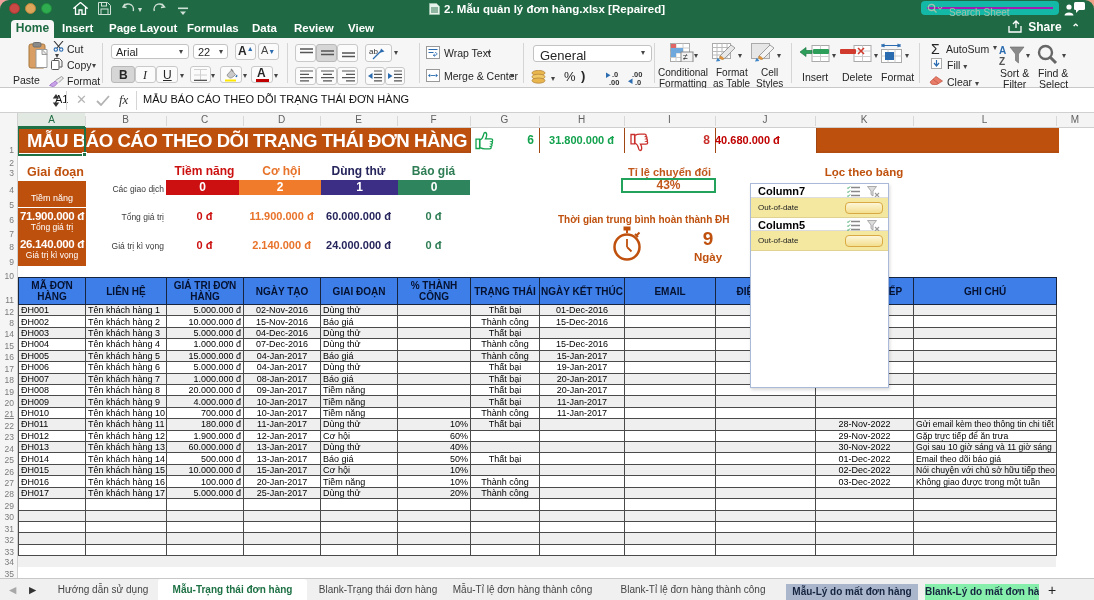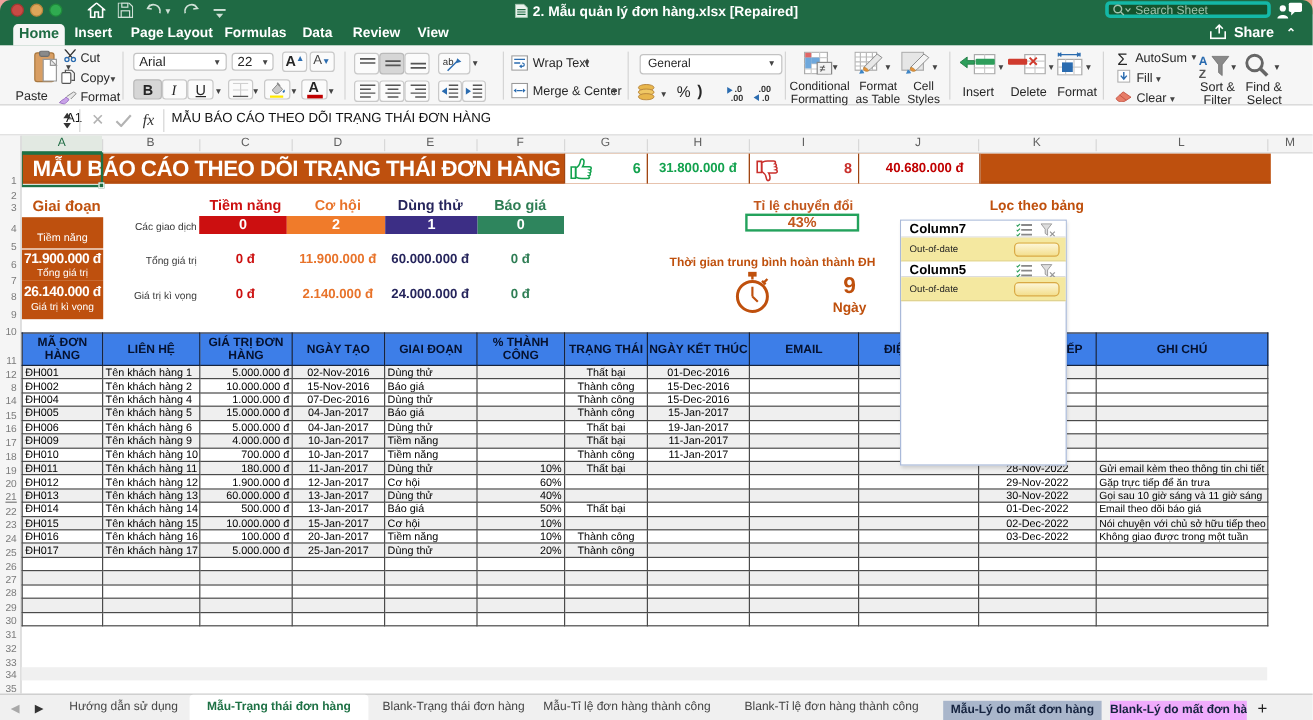--- a/index.html
+++ b/index.html
@@ -9,21 +9,21 @@
 .abs { position:absolute; }
 
 
 #greenhead { position:absolute; top:0; left:0; width:1094px; height:38px; background:#1f6a44; border-top-left-radius:9px; border-top-right-radius:9px; }
 .corner { position:absolute; width:12px; height:12px; z-index:-1; }
 #corner-l { top:0; left:0; background:#f0a29c; }
 #corner-r { top:0; right:0; background:#eda287; }
 .tl { position:absolute; border-radius:50%; top:3px; width:11px; height:11px; }
 #greenhead .ticon { position:absolute; top:2px; height:13px; }
 .titletext { position:absolute; top:3px; width:100%; text-align:center; color:#fff; font-weight:bold; font-size:11.5px; }
-#searchbox { position:absolute; left:921px; top:1px; width:138px; height:14px; background:#14532d; border:3px solid #14b8a6; border-radius:4px; color:#9fc3ad; font-size:10px; line-height:12px; padding-left:22px; }
+#searchbox { position:absolute; left:921px; top:1px; width:138px; height:14px; background:#a21caf; border:6px solid #14b8a6; border-radius:4px; color:#9fc3ad; font-size:10px; line-height:12px; padding-left:22px; }
 #sharerow { position:absolute; right:14px; top:20px; color:#fff; font-weight:bold; font-size:12px; }
 
 .rtab { position:absolute; top:20px; height:18px; line-height:16px; color:#fff; font-size:11.5px; font-weight:bold; white-space:nowrap; }
 #hometab { position:absolute; left:11px; top:20px; width:43px; height:18px; background:#f6f6f6; border-radius:4px 4px 0 0; color:#1e6b43; font-size:12px; font-weight:bold; text-align:center; line-height:17px; }
 
 
 #ribbon { position:absolute; top:38px; left:0; width:1094px; height:50px; background:#f6f6f6; border-bottom:1px solid #c9c9c9; font-size:10.5px; color:#262626; }
 .rlabel { position:absolute; font-size:10.5px; color:#262626; white-space:nowrap; }
 .rbox { position:absolute; background:#fff; border:1px solid #c3c3c3; border-radius:3px; }
 .rbtn { position:absolute; background:#fbfbfb; border:1px solid #c9c9c9; border-radius:3px; }
@@ -254,21 +254,21 @@
     <svg class="abs" style="left:426px; top:31px;" width="14" height="13" viewBox="0 0 14 13">
         <rect x="0.5" y="0.5" width="13" height="12" fill="#fff" stroke="#999"></rect>
         <path d="M2 6.5 l2.2 -1.8 v3.6 z M12 6.5 l-2.2 -1.8 v3.6 z" fill="#2b6cb0"></path>
         <path d="M4.5 6.5 h5" stroke="#2b6cb0" stroke-width="0.9"></path>
       </svg>
     <span class="rlabel" style="left:444px; top:32px;">Merge &amp; Center</span>
     <span class="abs" style="left:510px; top:33px; font-size:8px; color:#444;">▾</span>
     <div class="rsep" style="left:523px;"></div>
 
     <div class="rbox" style="left:533px; top:7px; width:119px; height:17px;"></div>
-    <span class="rlabel" style="left:540px; top:10px; font-size:10px;">General</span>
+    <span class="rlabel" style="left:540px; top:10px; font-size:13px;">General</span>
     <span class="abs" style="left:641px; top:10px; font-size:8px; color:#444;">▾</span>
     <svg class="abs" style="left:531px; top:32px;" width="17" height="14" viewBox="0 0 17 14">
         <ellipse cx="7.5" cy="3" rx="6.5" ry="2.6" fill="#e8b64c" stroke="#b8863e" stroke-width="0.8"></ellipse>
         <ellipse cx="7.5" cy="6.8" rx="6.5" ry="2.6" fill="#f0c865" stroke="#b8863e" stroke-width="0.8"></ellipse>
         <ellipse cx="7.5" cy="10.6" rx="6.5" ry="2.6" fill="#e8b64c" stroke="#b8863e" stroke-width="0.8"></ellipse>
       </svg>
     <span class="abs" style="left:551px; top:36px; font-size:8px; color:#444;">▾</span>
     <span class="rlabel" style="left:564px; top:31px; font-size:13px;">%</span>
     <span class="rlabel" style="left:581px; top:30px; font-size:13px; font-weight:bold;">)</span>
     <svg class="abs" style="left:604px; top:31px;" width="19" height="16" viewBox="0 0 19 16">
@@ -433,21 +433,21 @@
       </svg>
     <span class="abs" style="left:470px; top:5px; width:64px; text-align:right; color:#13a24e; font-weight:bold; font-size:12px;">6</span>
     <span class="abs" style="left:539px; top:6px; width:85px; text-align:center; color:#13a24e; font-weight:bold; font-size:11px;">31.800.000 đ</span>
     <svg class="abs" style="left:629px; top:4px;" width="25" height="20" viewBox="0 0 25 20">
         <g transform="matrix(1,0,0,-1,0,20)">
           <path d="M2 8.2 h3.6 v9.3 H2 z" fill="none" stroke="#c9302c" stroke-width="1.3"></path>
           <path d="M5.8 16.6 v-7.6 c1.9 -0.9 3.3 -2.7 3.7 -5.1 c0.2 -1.2 0.6 -2.4 1.5 -2.4 c1 0 1.7 1 1.7 2.3 c0 1.5 -0.5 3 -1.2 4.1 h5.6 c0.9 0 1.6 0.6 1.6 1.4 c0 0.6 -0.5 1.2 -1.1 1.3 c0.5 0.2 0.9 0.7 0.9 1.2 c0 0.7 -0.5 1.2 -1.2 1.3 c0.4 0.2 0.7 0.6 0.7 1.1 c0 0.7 -0.6 1.2 -1.3 1.3 c0.3 0.2 0.5 0.6 0.5 1 c0 0.8 -0.7 1.3 -1.6 1.3 h-4.9 c-1.9 0 -3.4 -0.5 -4.9 -1.2 z" fill="none" stroke="#c9302c" stroke-width="1.3"></path>
         </g>
       </svg>
     <span class="abs" style="left:624px; top:5px; width:86px; text-align:right; color:#c9302c; font-weight:bold; font-size:12px;">8</span>
-    <span class="abs" style="left:715px; top:6px; width:88px; text-align:right; color:#c00000; font-weight:bold; font-size:11px;">40.680.000 đ</span>
+    <span class="abs" style="left:715px; top:6px; width:88px; text-align:left; color:#c00000; font-weight:bold; font-size:11px;">40.680.000 đ</span>
 
     <div id="a1sel">
         <div id="a1handle"></div>
       </div>
 
     <span class="abs rust" style="left:27px; top:37px; font-weight:bold; font-size:12.5px;">Giai đoạn</span>
     <div class="stagebox" style="top:52.5px; height:26.5px; font-size:9px; line-height:34px;">Tiềm năng</div>
     <div class="stagebox" style="top:79.5px; height:26px;">
         <div style="font-size:11.5px; font-weight:bold; margin-top:2px; letter-spacing:-0.3px;">71.900.000 đ</div>
         <div style="font-size:8.5px;">Tổng giá trị</div>
@@ -584,20 +584,34 @@
           <td class="tc">15-Nov-2016</td>
           <td>Báo giá</td>
           <td></td>
           <td class="tc">Thành công</td>
           <td class="tc">15-Dec-2016</td>
           <td></td>
           <td></td>
           <td></td>
           <td></td>
         </tr>
+    <tr class="g">
+          <td>ĐH003</td>
+          <td>Tên khách hàng 3</td>
+          <td class="tr-a">5.000.000 đ</td>
+          <td class="tc">04-Dec-2016</td>
+          <td>Dùng thử</td>
+          <td></td>
+          <td class="tc">Thất bại</td>
+          <td></td>
+          <td></td>
+          <td></td>
+          <td></td>
+          <td></td>
+        </tr>
     <tr>
           <td>ĐH004</td>
           <td>Tên khách hàng 4</td>
           <td class="tr-a">1.000.000 đ</td>
           <td class="tc">07-Dec-2016</td>
           <td>Dùng thử</td>
           <td></td>
           <td class="tc">Thành công</td>
           <td class="tc">15-Dec-2016</td>
           <td></td>
@@ -621,20 +635,48 @@
         </tr>
     <tr>
           <td>ĐH006</td>
           <td>Tên khách hàng 6</td>
           <td class="tr-a">5.000.000 đ</td>
           <td class="tc">04-Jan-2017</td>
           <td>Dùng thử</td>
           <td></td>
           <td class="tc">Thất bại</td>
           <td class="tc">19-Jan-2017</td>
+          <td></td>
+          <td></td>
+          <td></td>
+          <td></td>
+        </tr>
+    <tr class="g">
+          <td>ĐH007</td>
+          <td>Tên khách hàng 7</td>
+          <td class="tr-a">1.000.000 đ</td>
+          <td class="tc">08-Jan-2017</td>
+          <td>Báo giá</td>
+          <td></td>
+          <td class="tc">Thất bại</td>
+          <td class="tc">20-Jan-2017</td>
+          <td></td>
+          <td></td>
+          <td></td>
+          <td></td>
+        </tr>
+    <tr>
+          <td>ĐH008</td>
+          <td>Tên khách hàng 8</td>
+          <td class="tr-a">20.000.000 đ</td>
+          <td class="tc">09-Jan-2017</td>
+          <td>Tiềm năng</td>
+          <td></td>
+          <td class="tc">Thất bại</td>
+          <td class="tc">20-Jan-2017</td>
           <td></td>
           <td></td>
           <td></td>
           <td></td>
         </tr>
     <tr class="g">
           <td>ĐH009</td>
           <td>Tên khách hàng 9</td>
           <td class="tr-a">4.000.000 đ</td>
           <td class="tc">10-Jan-2017</td>
@@ -857,16 +899,16 @@
   </div>
   <div id="tabbar">
     <span class="abs" style="left:9px; top:5px; color:#a8a8a8; font-size:9.5px;">◀</span>
     <span class="abs" style="left:29px; top:5px; color:#333; font-size:9.5px;">▶</span>
     <span class="stab" style="left:55px; width:96px; color:#444;">Hướng dẫn sử dụng</span>
     <div class="stab" style="left:158px; width:149px; background:#fff; border-radius:3px 3px 0 0; color:#1e7145; font-weight:bold;">Mẫu-Trạng thái đơn hàng</div>
     <span class="stab" style="left:312px; width:132px; color:#444;">Blank-Trạng thái đơn hàng</span>
     <span class="stab" style="left:450px; width:145px; color:#444;">Mẫu-Tỉ lệ đơn hàng thành công</span>
     <span class="stab" style="left:608px; width:170px; color:#444;">Blank-Tỉ lệ đơn hàng thành công</span>
     <div class="stab" style="left:786px; top:5px; height:17px; line-height:16px; width:132px; background:#a9b6cb; color:#15233f; font-weight:bold;">Mẫu-Lý do mất đơn hàng</div>
-    <div class="stab" style="left:925px; top:5px; height:17px; line-height:16px; width:114px; background:#f0abfc; color:#15233f; font-weight:bold; overflow:hidden; white-space:nowrap;">Blank-Lý do mất đơn hà</div>
+    <div class="stab" style="left:925px; top:5px; height:17px; line-height:16px; width:114px; background:#86efac; color:#15233f; font-weight:bold; overflow:hidden; white-space:nowrap;">Blank-Lý do mất đơn hà</div>
     <span class="abs" style="left:1048px; top:3px; color:#222; font-size:14px;">+</span>
   </div>
 </div>
 
 </body></html>

